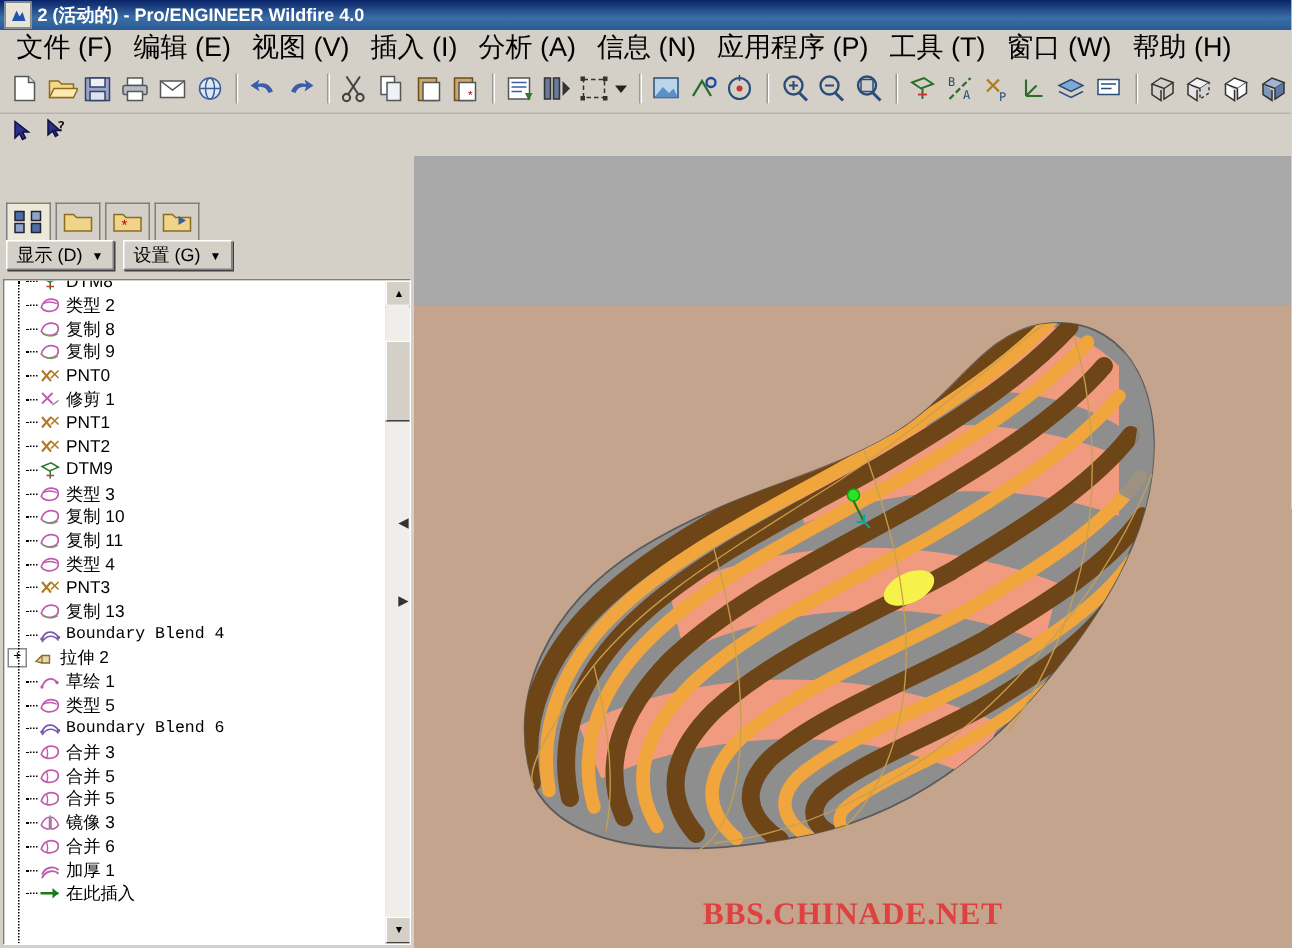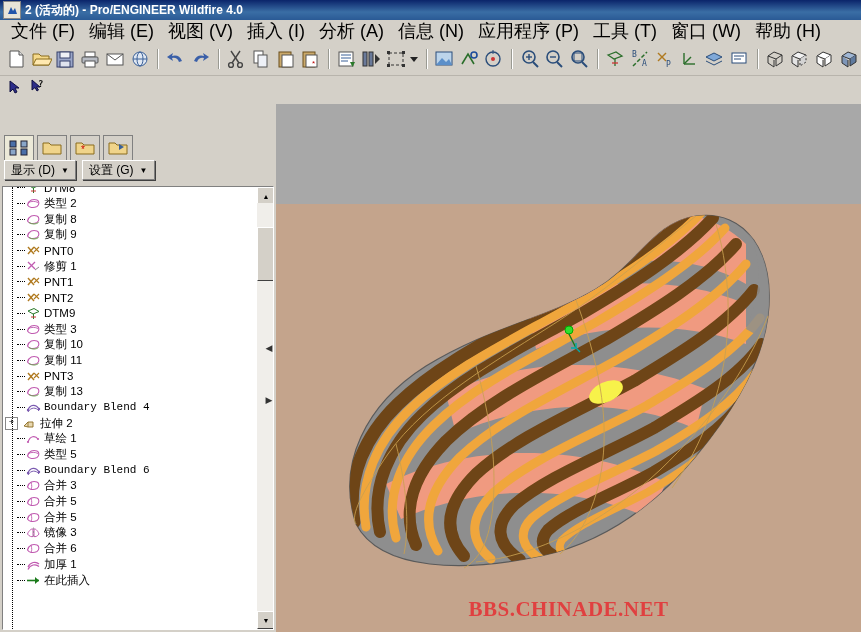--- a/index.html
+++ b/index.html
@@ -625,20 +625,31 @@
                 <path d="M3 9.5 C6 11.5 10 11.5 12.5 9.5" fill="none" stroke="#6aa84f" stroke-width="1"></path>
               </svg>
             </span>
             <span class="lbl">复制 11</span>
           </div>
           <div class="trow">
             <span class="exp"></span>
             <span style="width: 8px; flex: 0 0 auto; border-top: 1px dotted rgb(0, 0, 0); height: 1px; margin-top: 1px;"></span>
             <span class="ico">
               <svg width="15" height="13" viewBox="0 0 15 13">
+                <path d="M1.5 8 C3 3 7 1.5 11 3 C13.5 4 13.5 8 11 9.5 C7 11.5 3 10.5 1.5 8 Z" fill="none" stroke="#c05ab0" stroke-width="1.1"></path>
+                <path d="M2.5 5.5 C5.5 4 9 4 12 5.5" fill="none" stroke="#c05ab0" stroke-width="0.9"></path>
+              </svg>
+            </span>
+            <span class="lbl">类型 4</span>
+          </div>
+          <div class="trow">
+            <span class="exp"></span>
+            <span style="width: 8px; flex: 0 0 auto; border-top: 1px dotted rgb(0, 0, 0); height: 1px; margin-top: 1px;"></span>
+            <span class="ico">
+              <svg width="15" height="13" viewBox="0 0 15 13">
                 <line x1="2" y1="3" x2="8" y2="10" stroke="#b07a20" stroke-width="1.4"></line>
                 <line x1="8" y1="3" x2="2" y2="10" stroke="#b07a20" stroke-width="1.4"></line>
                 <line x1="8" y1="3" x2="13" y2="8" stroke="#b07a20" stroke-width="1.1"></line>
                 <line x1="13" y1="3" x2="8" y2="8" stroke="#b07a20" stroke-width="1.1"></line>
               </svg>
             </span>
             <span class="lbl">PNT3</span>
           </div>
           <div class="trow">
             <span class="exp"></span>

